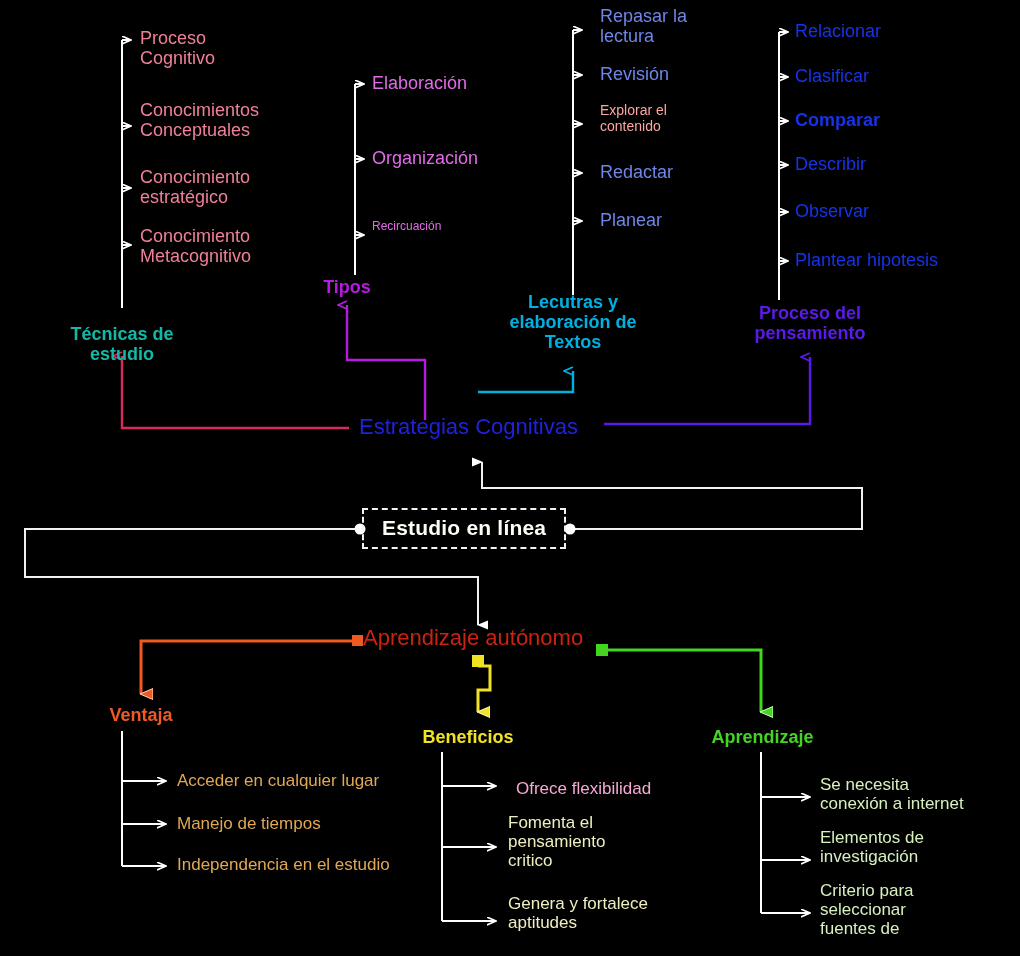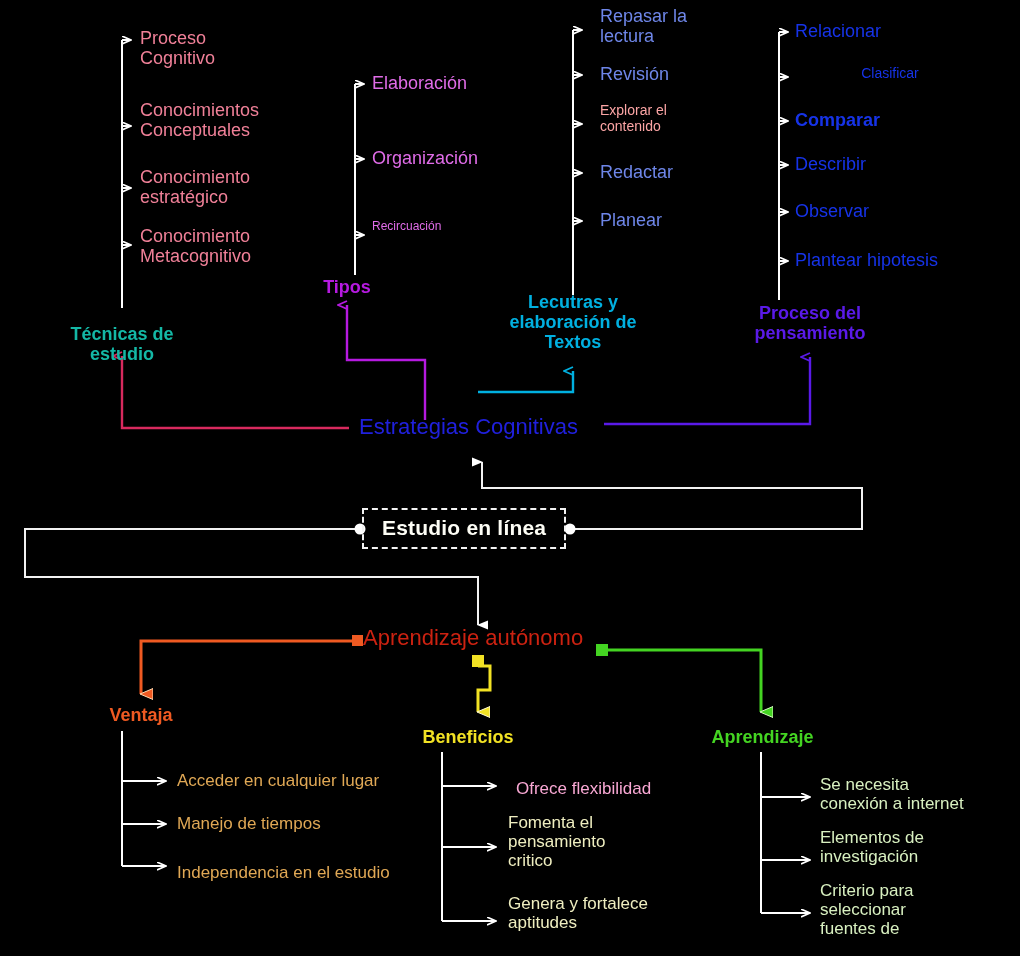--- a/index.html
+++ b/index.html
@@ -207,38 +207,38 @@
   <div class="node leaf" style="left:600px; top:64px; width:130px; font-size:18px; color:#6e86e8;">Revisión</div>
   <div class="node leaf" style="left:600px; top:103px; width:120px; font-size:14px; color:#fca5a5;">Explorar el
 contenido</div>
   <div class="node leaf" style="left:600px; top:162px; width:130px; font-size:18px; color:#6e86e8;">Redactar</div>
   <div class="node leaf" style="left:600px; top:210px; width:130px; font-size:18px; color:#6e86e8;">Planear</div>
   <div class="node branch-title" style="left:493px; top:292px; width:160px; font-size:18px; color:#00b0e0;">Lecutras y
 elaboración de
 Textos</div>
 
   <div class="node leaf" style="left:795px; top:21px; width:190px; font-size:18px; color:#1633e8;">Relacionar</div>
-  <div class="node leaf" style="left:795px; top:66px; width:190px; font-size:14px; color:#1633e8;text-align:center;">Clasificar</div>
+  <div class="node leaf" style="left:795px; top:66px; width:190px; font-size:18px; color:#1633e8;">Clasificar</div>
   <div class="node leaf" style="left:795px; top:110px; width:190px; font-size:18px; color:#1633e8;font-weight:bold;">Comparar</div>
   <div class="node leaf" style="left:795px; top:154px; width:190px; font-size:18px; color:#1633e8;">Describir</div>
   <div class="node leaf" style="left:795px; top:201px; width:190px; font-size:18px; color:#1633e8;">Observar</div>
   <div class="node leaf" style="left:795px; top:250px; width:210px; font-size:18px; color:#1633e8;">Plantear hipotesis</div>
   <div class="node branch-title" style="left:730px; top:303px; width:160px; font-size:18px; color:#5a1ae8;">Proceso del
 pensamiento</div>
 
   <div class="node hub" style="left:359px; top:415px; width:250px; font-size:22px; color:#2020dd;">Estrategias Cognitivas</div>
 
   <div class="center-node" style="left:362px; top:508px;">Estudio en línea</div>
 
   <div class="node hub" style="left:363px; top:626px; width:250px; font-size:22px; color:#cc2211;">Aprendizaje autónomo</div>
 
   <div class="node branch-title" style="left:91px; top:705px; width:100px; font-size:18px; color:#ef5a22;">Ventaja</div>
   <div class="node leaf" style="left:177px; top:771px; width:260px; font-size:17px; color:#e0a855;">Acceder en cualquier lugar</div>
   <div class="node leaf" style="left:177px; top:814px; width:260px; font-size:17px; color:#e0a855;">Manejo de tiempos</div>
-  <div class="node leaf" style="left:177px; top:855px; width:270px; font-size:17px; color:#e0a855;margin-top:8px;">Independencia en el estudio</div>
+  <div class="node leaf" style="left:177px; top:855px; width:270px; font-size:17px; color:#e0a855;">Independencia en el estudio</div>
 
   <div class="node branch-title" style="left:418px; top:727px; width:100px; font-size:18px; color:#f2e224;">Beneficios</div>
   <div class="node leaf" style="left:508px; top:779px; width:220px; font-size:17px; color:#f9a8d4;margin-left:8px;">Ofrece flexibilidad</div>
   <div class="node leaf" style="left:508px; top:813px; width:150px; font-size:17px; color:#efeec0;">Fomenta el
 pensamiento
 critico</div>
   <div class="node leaf" style="left:508px; top:894px; width:180px; font-size:17px; color:#efeec0;">Genera y fortalece
 aptitudes</div>
 
   <div class="node branch-title" style="left:710px; top:727px; width:105px; font-size:18px; color:#44d422;">Aprendizaje</div>

